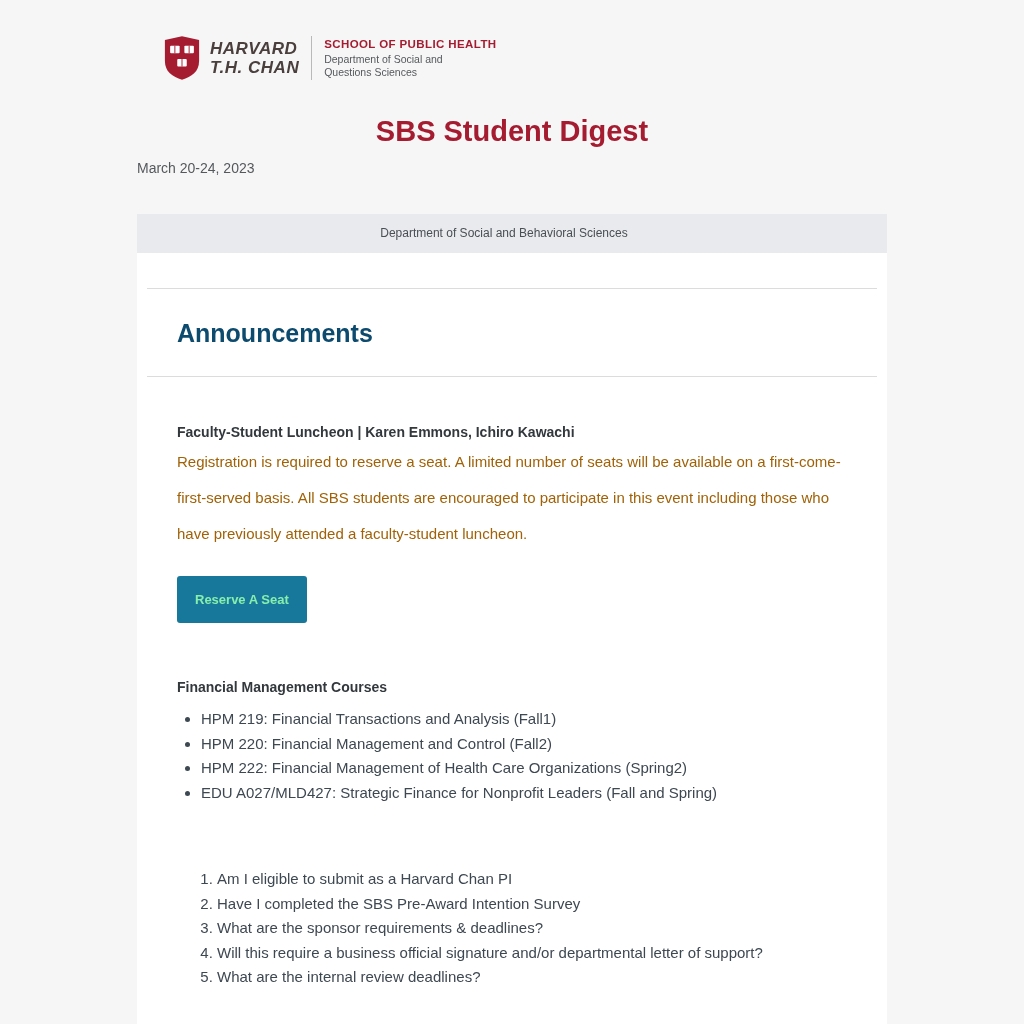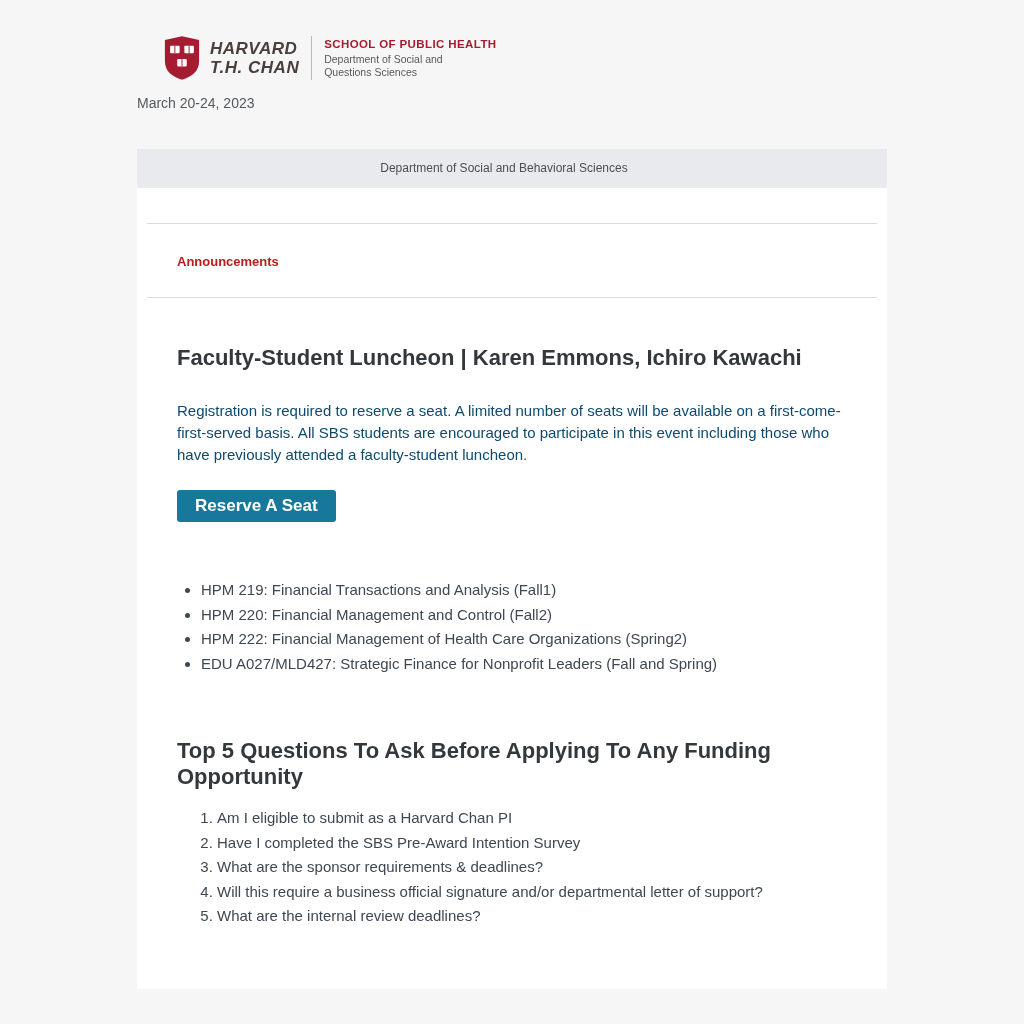--- a/index.html
+++ b/index.html
@@ -72,47 +72,47 @@
     padding: 0 40px 60px 40px;
     min-height: 800px;
   }
   .content hr {
     border: none;
     border-top: 1px solid #dcdcdc;
     margin: 0 -30px;
   }
   .hr-top { padding-top: 35px; }
   .section-heading {
-    color: #b91c1c;
-    font-size: 13px;
+    color: #0c4a6e;
+    font-size: 25px;
     font-weight: bold;
     margin: 30px 0 28px 0;
   }
 
   .item-title {
     color: #33383d;
-    font-size: 22px;
+    font-size: 14px;
     font-weight: bold;
   }
   .item-body {
     font-size: 15px;
-    line-height: 22px;
-    color: #0c4a6e;
-    margin-top: 29px;
+    line-height: 36px;
+    color: #a16207;
+    margin-top: 4px;
   }
   .luncheon { margin-top: 47px; }
 
   .cta-button {
     display: inline-block;
     margin-top: 24px;
     background: #17789B;
-    color: #ffffff;
-    font-weight: bold;
-    font-size: 17px;
-    padding: 6px 18px;
+    color: #86efac;
+    font-weight: bold;
+    font-size: 13px;
+    padding: 16px 18px;
     border: none;
     border-radius: 3px;
     cursor: pointer;
     font-family: "Liberation Sans", sans-serif;
   }
 
   .courses { margin-top: 56px; }
   ul.course-list {
     margin: 12px 0 0 24px;
     font-size: 15px;
@@ -154,49 +154,50 @@
       <div class="logo-divider"></div>
       <div class="logo-right">
         <div class="school-name">SCHOOL OF PUBLIC HEALTH</div>
         <div class="dept-name">
           <div>Department of Social and</div>
           <div>Questions Sciences</div>
         </div>
       </div>
     </div>
 
+    <div class="digest-title">SBS Student Digest</div>
     <div class="digest-date">March 20-24, 2023</div>
   </div>
 
   <div class="dept-banner">Department of Social and Behavioral Sciences</div>
 
   <div class="content">
     <div class="hr-top"></div>
     <hr>
 
     <div class="section-heading">Announcements</div>
     <hr>
 
     <div class="luncheon">
       <div class="item-title">Faculty-Student Luncheon | Karen Emmons, Ichiro Kawachi</div>
       <div class="item-body">Registration is required to reserve a seat. A limited number of seats will be available on a first-come-first-served basis. All SBS students are encouraged to participate in this event including those who have previously attended a faculty-student luncheon.</div>
       <button class="cta-button">Reserve A Seat</button>
     </div>
 
     <div class="courses">
+      <div class="item-title">Financial Management Courses</div>
       <ul class="course-list">
         <li>HPM 219: Financial Transactions and Analysis (Fall1)</li>
         <li>HPM 220: Financial Management and Control (Fall2)</li>
         <li>HPM 222: Financial Management of Health Care Organizations (Spring2)</li>
         <li>EDU A027/MLD427: Strategic Finance for Nonprofit Leaders (Fall and Spring)</li>
       </ul>
     </div>
 
     <div class="questions">
-      <div class="item-title">Top 5 Questions To Ask Before Applying To Any Funding Opportunity</div>
       <ol class="question-list">
         <li>Am I eligible to submit as a Harvard Chan PI</li>
         <li>Have I completed the SBS Pre-Award Intention Survey</li>
         <li>What are the sponsor requirements &amp; deadlines?</li>
         <li>Will this require a business official signature and/or departmental letter of support?</li>
         <li>What are the internal review deadlines?</li>
       </ol>
     </div>
   </div>
 </div>

